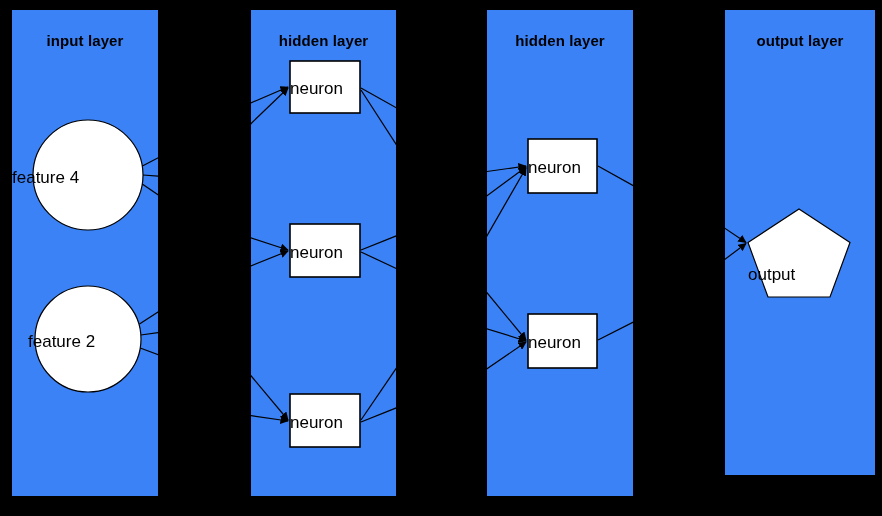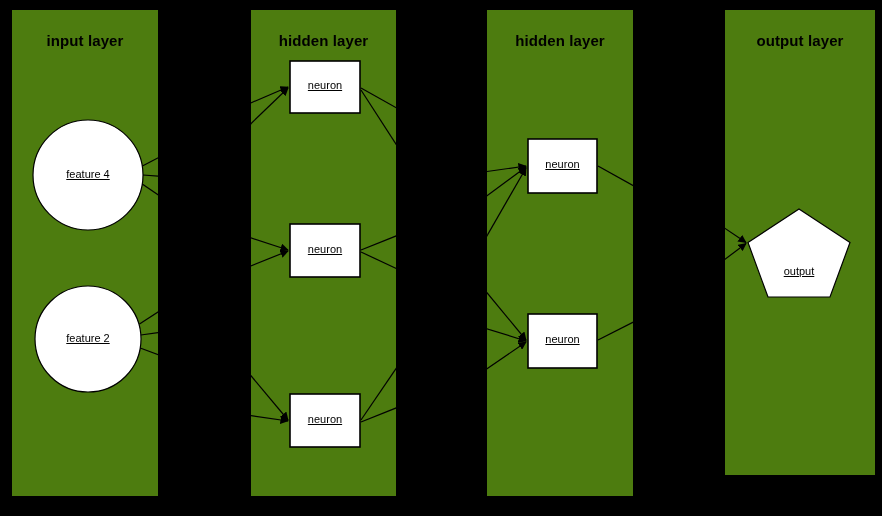--- a/index.html
+++ b/index.html
@@ -10,21 +10,21 @@
   #canvas {
     position: relative;
     width: 882px;
     height: 516px;
     background: #000000;
     overflow: hidden;
     font-family: "Liberation Sans", sans-serif;
   }
   .layer-panel {
     position: absolute;
-    background: #4d7c0f;
+    background: #3b82f6;
     overflow: hidden;
   }
   .layer-title {
     position: absolute;
     left: 0;
     right: 0;
     text-align: center;
     font-weight: bold;
     font-size: 15px;
     color: #000000;
@@ -32,26 +32,24 @@
   }
   .svg-layer {
     position: absolute;
     left: 0;
     top: 0;
     width: 100%;
     height: 100%;
   }
   .node-label {
     position: absolute;
-    text-align: center;
-    font-size: 11px;
+    font-size: 17px;
     color: #000000;
     white-space: nowrap;
     pointer-events: none;
-    text-decoration: underline;
   }
 </style>
 </head>
 <body>
 
 <div id="canvas">
 
   <div class="layer-panel" style="left:12px; top:10px; width:146px; height:486px;">
     <div class="layer-title" style="top:22px;">input layer</div>
     <svg class="svg-layer" viewBox="0 0 146 486" preserveAspectRatio="none">
@@ -66,21 +64,21 @@
         <path d="M 130.2 174 L 180 208"></path>
       </g>
 
       <g fill="none" stroke="#000000" stroke-width="1.2">
         <path d="M 127.5 314 L 180 280"></path>
         <path d="M 128.8 325 L 180 318"></path>
         <path d="M 128.2 338 L 180 357"></path>
       </g>
     </svg>
     <div class="node-label" style="left:0px; top:158px; width:152px;">feature 4</div>
-    <div class="node-label" style="left:0px; top:322px; width:152px;">feature 2</div>
+    <div class="node-label" style="left:16px; top:322px; width:152px;">feature 2</div>
   </div>
 
   <div class="layer-panel" style="left:251px; top:10px; width:145px; height:486px;">
     <div class="layer-title" style="top:22px;">hidden layer</div>
     <svg class="svg-layer" viewBox="0 0 145 486" preserveAspectRatio="none">
       <defs>
         <marker id="arrowA" viewBox="0 0 10 10" refX="9" refY="5" markerWidth="7" markerHeight="7" orient="auto-start-reverse">
           <path d="M 0 0 L 10 5 L 0 10 z" fill="#000000"></path>
         </marker>
       </defs>

